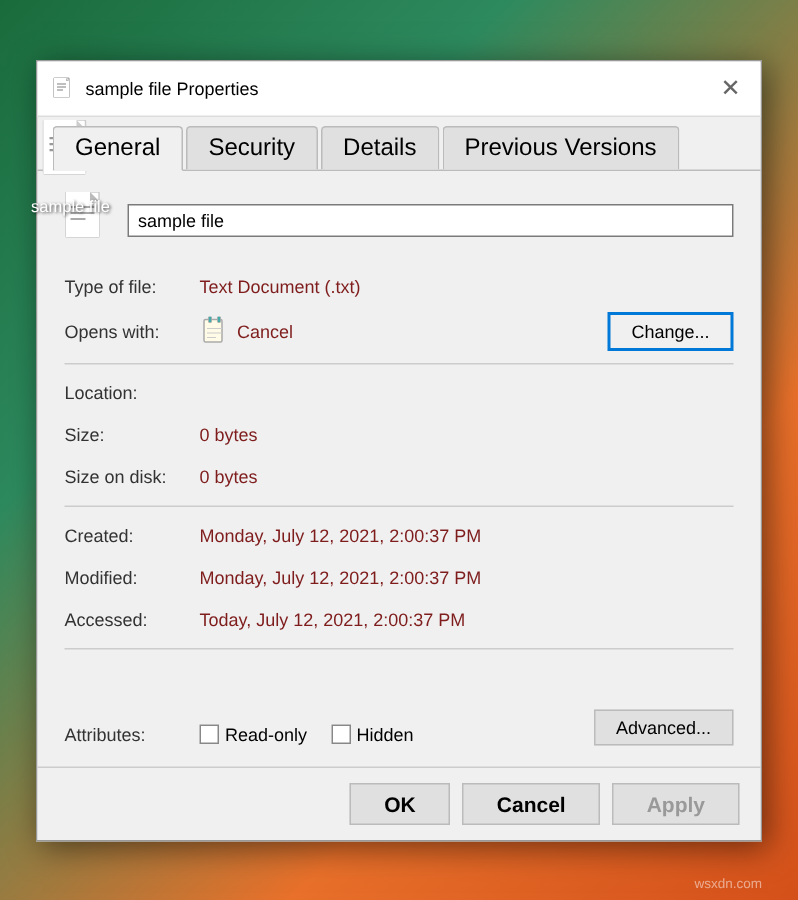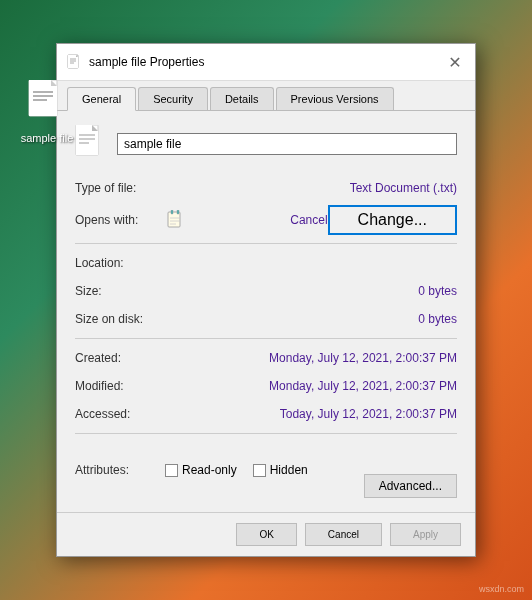--- a/index.html
+++ b/index.html
@@ -37,21 +37,21 @@
     .desktop-icon-label {
       color: white;
       font-size: 11px;
       text-align: center;
       margin-top: 4px;
       text-shadow: 1px 1px 2px rgba(0,0,0,0.7);
     }
 
     
     .dialog {
-      width: 420px;
+      width: 484px;
       background: #f0f0f0;
       border: 1px solid #999;
       box-shadow: 4px 4px 20px rgba(0,0,0,0.5);
       display: flex;
       flex-direction: column;
     }
 
     
     .title-bar {
       background: #fff;
@@ -91,21 +91,21 @@
     
     .tab-bar {
       display: flex;
       background: #f0f0f0;
       padding: 6px 10px 0;
       border-bottom: 1px solid #bbb;
     }
 
     .tab {
       padding: 5px 14px;
-      font-size: 11px;
+      font-size: 16px;
       background: #e0e0e0;
       border: 1px solid #bbb;
       border-bottom: none;
       margin-right: 2px;
       cursor: pointer;
       border-radius: 3px 3px 0 0;
     }
 
     .tab.active {
       background: #f0f0f0;
@@ -154,59 +154,58 @@
       min-height: 22px;
     }
 
     .info-label {
       width: 90px;
       color: #333;
       flex-shrink: 0;
     }
 
     .info-value {
-      color: #4c1d95;
+      color: #7f1d1d;
       flex: 1;
-      text-align: right;
     }
 
     .opens-with-row {
       display: flex;
       align-items: center;
       margin-bottom: 4px;
       font-size: 12px;
     }
 
     .notepad-icon {
       width: 20px;
       height: 20px;
       margin-right: 5px;
     }
 
     .change-btn {
-      padding: 4px 28px;
-      font-size: 16px;
+      padding: 4px 14px;
+      font-size: 12px;
       border: 2px solid #0078d7;
       background: #f0f0f0;
       cursor: pointer;
       color: #000;
       outline: none;
     }
 
     
     .separator {
       height: 1px;
       background: #ccc;
       margin: 8px 0;
     }
 
     
     .attributes-row {
       display: flex;
-      align-items: center;
+      align-items: flex-end;
       font-size: 12px;
       margin-top: 6px;
     }
 
     .checkbox-label {
       display: flex;
       align-items: center;
       margin-right: 16px;
       cursor: pointer;
       gap: 4px;
@@ -237,36 +236,37 @@
       display: flex;
       justify-content: flex-end;
       padding: 10px 14px;
       background: #f0f0f0;
       border-top: 1px solid #ccc;
       gap: 8px;
     }
 
     .btn-ok, .btn-cancel, .btn-apply {
       padding: 5px 22px;
-      font-size: 10px;
+      font-size: 14px;
       border: 1px solid #bbb;
       background: #e0e0e0;
       cursor: pointer;
       color: #000;
+      font-weight: bold;
     }
     .btn-apply {
       color: #999;
       cursor: default;
     }
 
     
     .watermark {
       position: absolute;
       bottom: 6px;
-      right: 8px;
+      right: 24px;
       font-size: 9px;
       color: rgba(255,255,255,0.5);
     }
   </style>
 </head>
 <body>
 
 <div class="desktop-icon">
   <svg class="file-icon-img doc-icon" viewBox="0 0 40 48">
     <rect x="2" y="0" width="28" height="36" rx="1" fill="white" stroke="#ccc" stroke-width="1"></rect>

